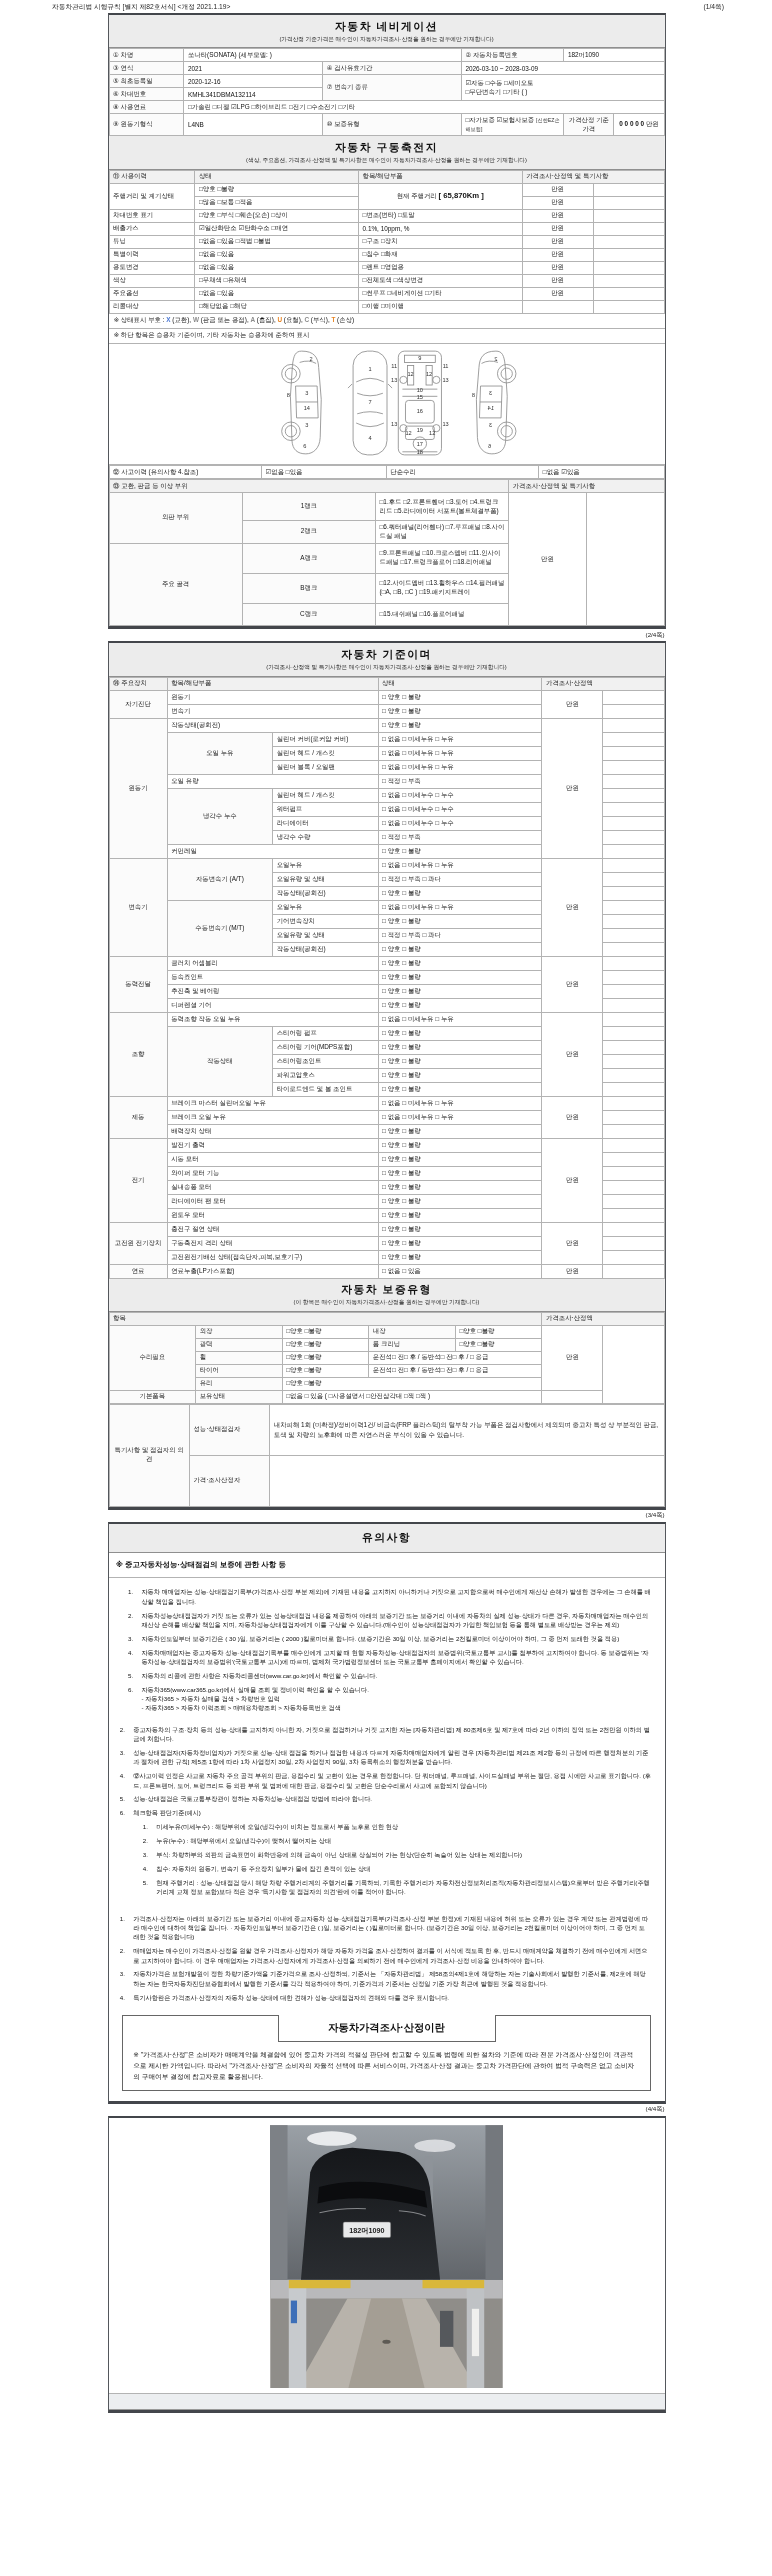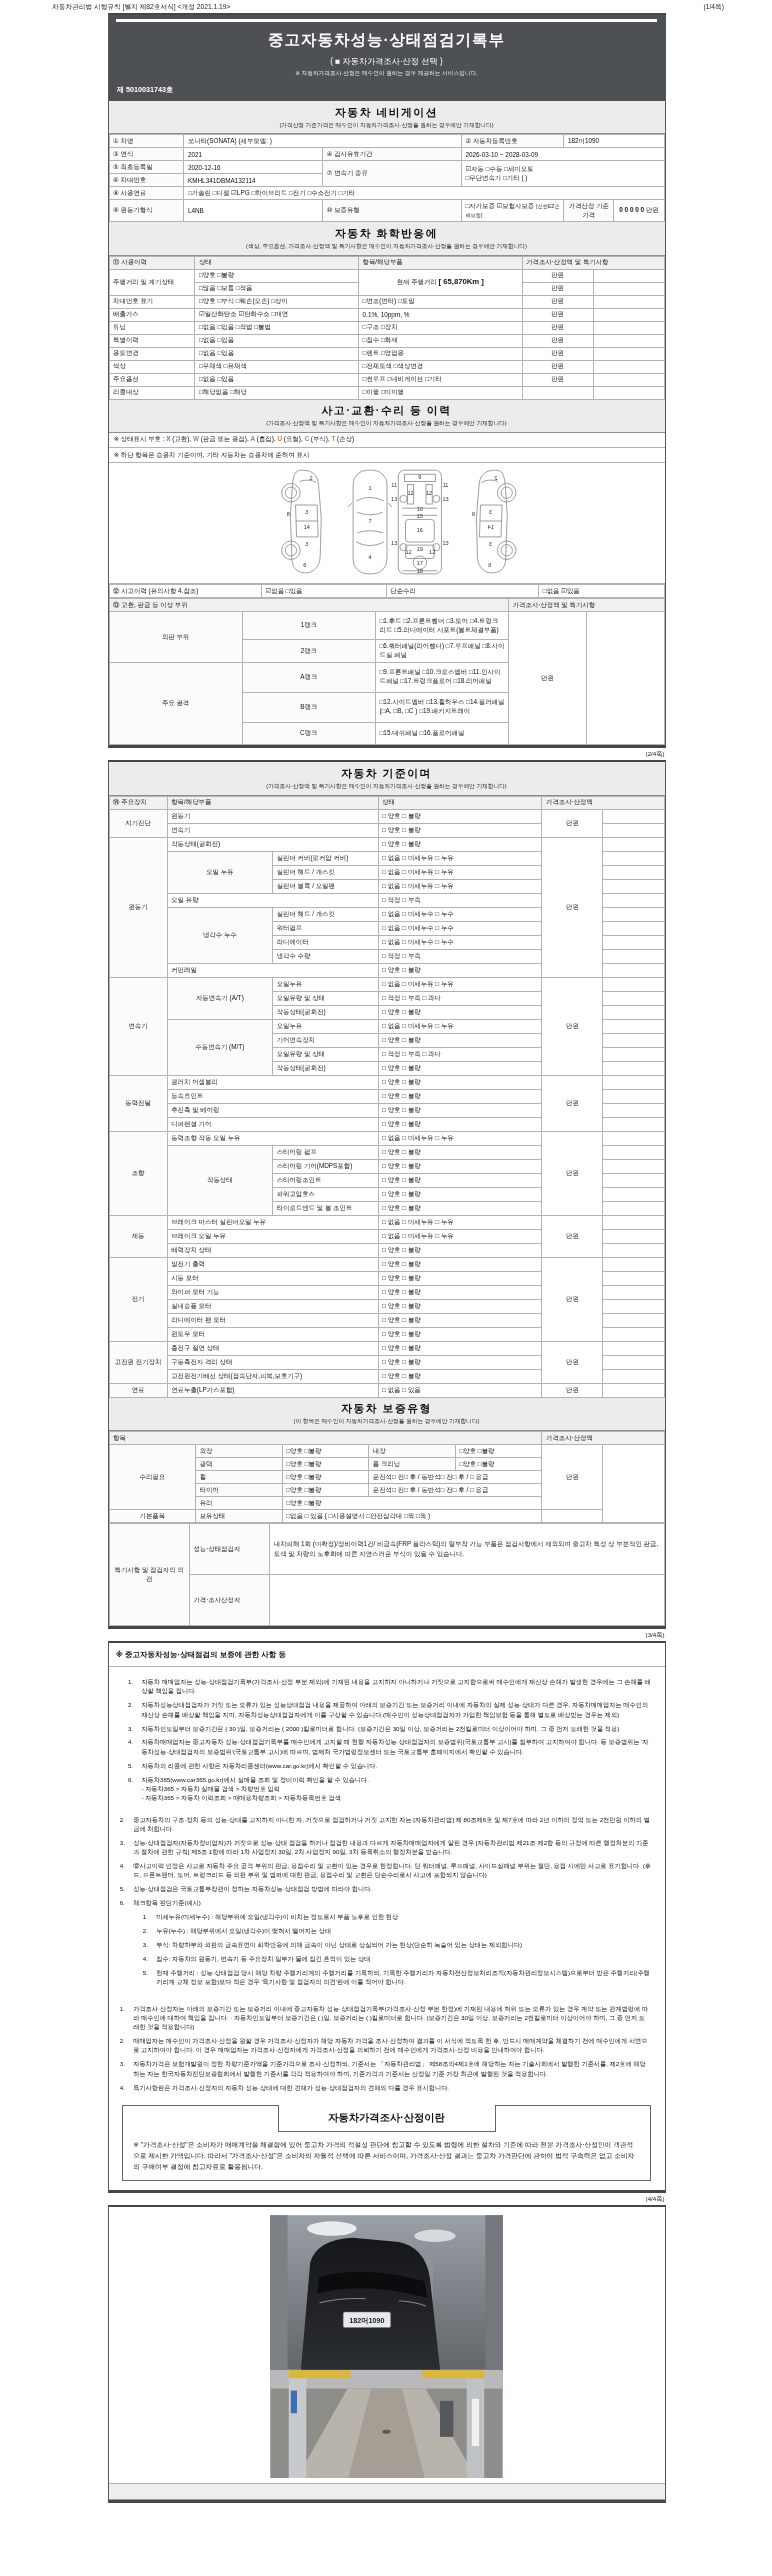--- a/index.html
+++ b/index.html
@@ -60,27 +60,20 @@
 <body>
 
 <div class="top-note">
   <span>자동차관리법 시행규칙 [별지 제82호서식] &lt;개정 2021.1.19&gt;</span>
   <span id="pm1">(1/4쪽)</span>
 </div>
 
 <div class="sheet">
 
   <div class="pagebox">
-    <div class="darkbox">
-      <div class="stripe"></div>
-      <div class="t-main">중고자동차성능·상태점검기록부</div>
-      <div class="t-sub">( ■ 자동차가격조사·산정 선택 )</div>
-      <div class="t-note">※ 자동차가격조사·산정은 매수인이 원하는 경우 제공하는 서비스입니다.</div>
-      <div class="t-docno">제 5010031743호</div>
-    </div>
 
     <div class="sec-h">
       <h2>자동차 네비게이션</h2>
       <div class="sub">(가격산정 기준가격은 매수인이 자동차가격조사·산정을 원하는 경우에만 기재합니다)</div>
     </div>
     <table id="basic-table">
         <tbody>
           <tr>
     <td class="lbl" style="width:12%">① 차명</td>
     <td colspan="2" style="width:50%">쏘나타(SONATA) (세부모델: )</td>
@@ -112,21 +105,21 @@
     <td>L4NB</td>
     <td class="lbl">⑩ 보증유형</td>
     <td>□자가보증  ☑보험사보증 <span class="mini">[신한EZ손해보험]</span></td>
     <td class="lbl ctr" style="width:14%;border-top:1px solid #555">가격산정 기준가격</td>
     <td class="ctr" style="width:15%"><b>0 0 0 0 0</b> 만원</td>
   </tr>
         </tbody>
       </table>
 
     <div class="sec-h">
-      <h2>자동차 화학반응에</h2>
+      <h2>자동차 구동축전지</h2>
       <div class="sub">(색상, 주요옵션, 가격조사·산정액 및 특기사항은 매수인이 자동차가격조사·산정을 원하는 경우에만 기재합니다)</div>
     </div>
     <table id="overall-table">
         <tbody>
           <tr>
   <td class="cth" style="width:14%">⑪ 사용이력</td>
   <td class="cth" style="width:28%">상태</td>
   <td class="cth" style="width:28%">항목/해당부품</td>
   <td class="cth" colspan="2">가격조사·산정액 및 특기사항</td>
           </tr>
@@ -194,24 +187,20 @@
           <tr>
    <td>리콜대상</td>
    <td>□해당없음  □해당</td>
    <td>□이행  □미이행</td>
    <td class="won"></td>
    <td class="blankc"></td>
           </tr>
         </tbody>
       </table>
 
-    <div class="sec-h">
-      <h2>사고·교환·수리 등 이력</h2>
-      <div class="sub">(가격조사·산정액 및 특기사항은 매수인이 자동차가격조사·산정을 원하는 경우에만 기재합니다)</div>
-    </div>
     <div class="noteline" id="legend-line"><span>※ 상태표시 부호 : </span><b style="color:#4a77d4">X</b><span> (교환), </span><b style="color:#8a8a8a">W</b><span> (판금 또는 용접), </span><b style="color:#8a8a8a">A</b><span> (흠집), </span><b style="color:#e8821e">U</b><span> (요철), </span><b style="color:#8a8a8a">C</b><span> (부식), </span><b style="color:#e8821e">T</b><span> (손상)</span></div>
     <div class="noteline">※ 하단 항목은 승용차 기준이며, 기타 자동차는 승용차에 준하여 표시</div>
 
     <div class="diagram-wrap">
       <svg id="car-svg" width="556" height="112" viewBox="0 0 1080 218">
           <g transform="translate(340,6)">
             <path d="M34,2 C58,2 66,14 67,34 L72,96 L70,170 C69,192 56,202 42,202 C26,202 16,194 15,176 L12,90 L16,30 C18,10 22,2 34,2 Z" fill="none" stroke="#8a8a8a" stroke-width="1.6"></path>
             <circle cx="13" cy="46" r="18" fill="none" stroke="#8a8a8a" stroke-width="1.6"></circle>
             <circle cx="13" cy="46" r="11" fill="none" stroke="#8a8a8a" stroke-width="1.6"></circle>
             <circle cx="13" cy="158" r="18" fill="none" stroke="#8a8a8a" stroke-width="1.6"></circle>
@@ -637,20 +626,23 @@
       <tr>
         <td class="lbl">가격·조사산정자</td>
         <td style="height:47px"></td>
       </tr>
     </tbody>
       </table>
   </div>
   <div class="pagemark" id="pm3">(3/4쪽)</div>
 
   <div class="pagebox">
+    <div class="sec-h" style="padding:7.2px 2.1px">
+      <h2>유의사항</h2>
+    </div>
     <div class="notice-body">
       <div class="n-sub">※ 중고자동차성능·상태점검의 보증에 관한 사항 등</div>
       <div class="n-list" id="notice-list1">
           <div class="n-item inner">
             <span class="no">1.</span>
             <span>자동차 매매업자는 성능·상태점검기록부(가격조사·산정 부분 제외)에 기재된 내용을 고지하지 아니하거나 거짓으로 고지함으로써 매수인에게 재산상 손해가 발생한 경우에는 그 손해를 배상할 책임을 집니다.</span>
           </div>
           <div class="n-item inner">
             <span class="no">2.</span>
             <span>자동차성능상태점검자가 거짓 또는 오류가 있는 성능상태점검 내용을 제공하여 아래의 보증기간 또는 보증거리 이내에 자동차의 실제 성능·상태가 다른 경우, 자동차매매업자는 매수인의 재산상 손해를 배상할 책임을 지며, 자동차성능상태점검자에게 이를 구상할 수 있습니다.(매수인이 성능상태점검자가 가입한 책임보험 등을 통해 별도로 배상받는 경우는 제외)</span>

